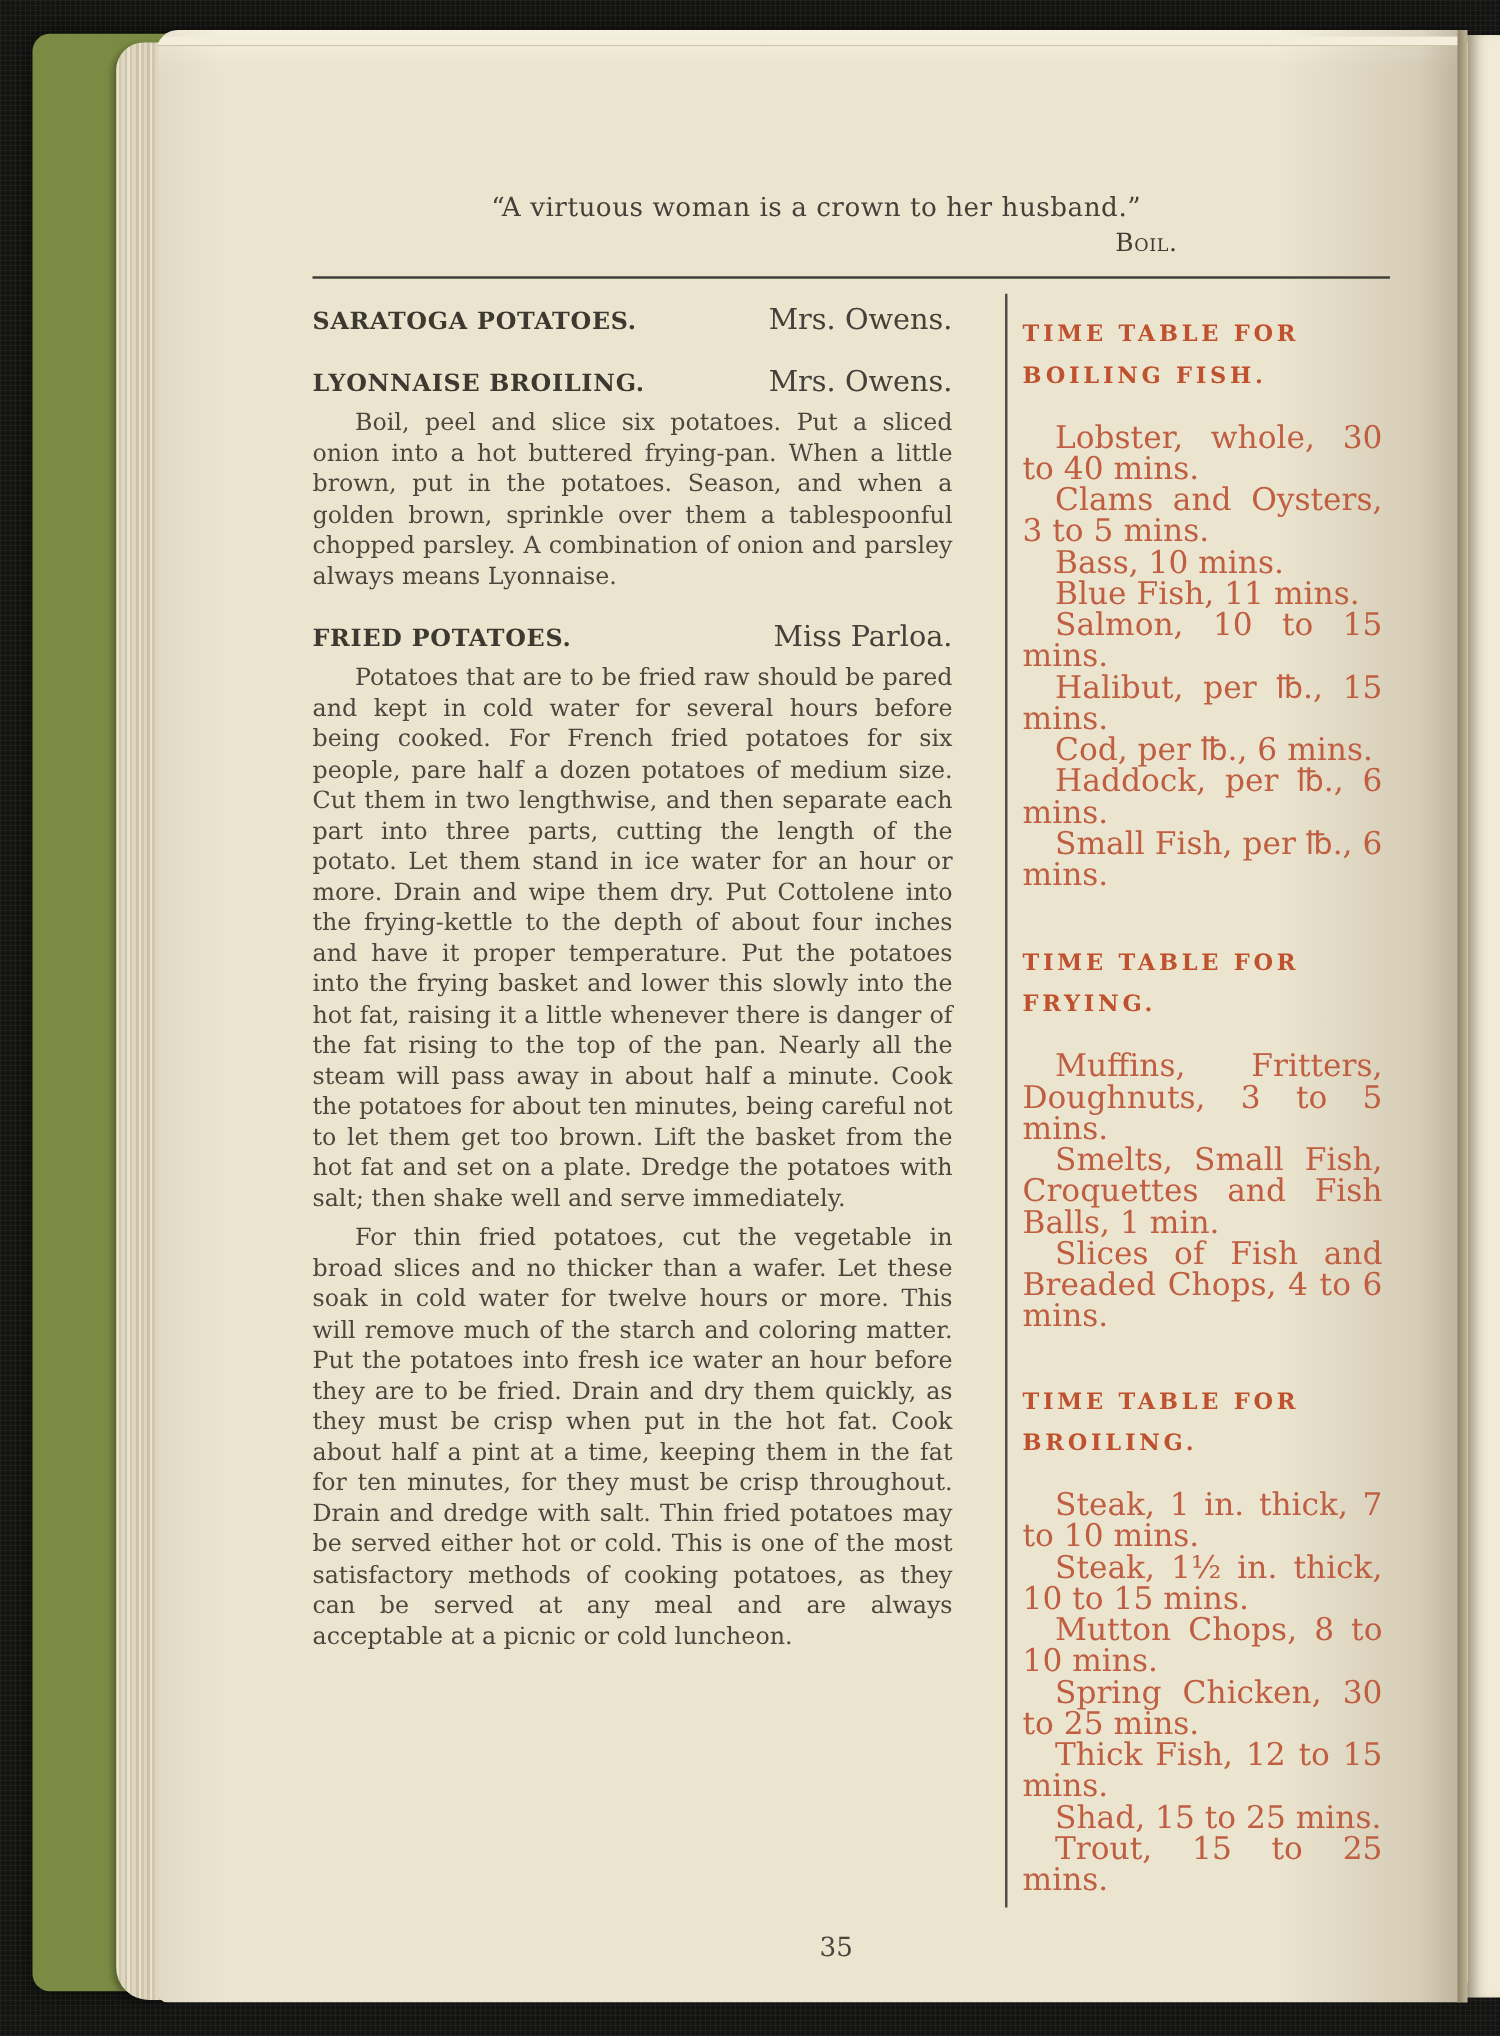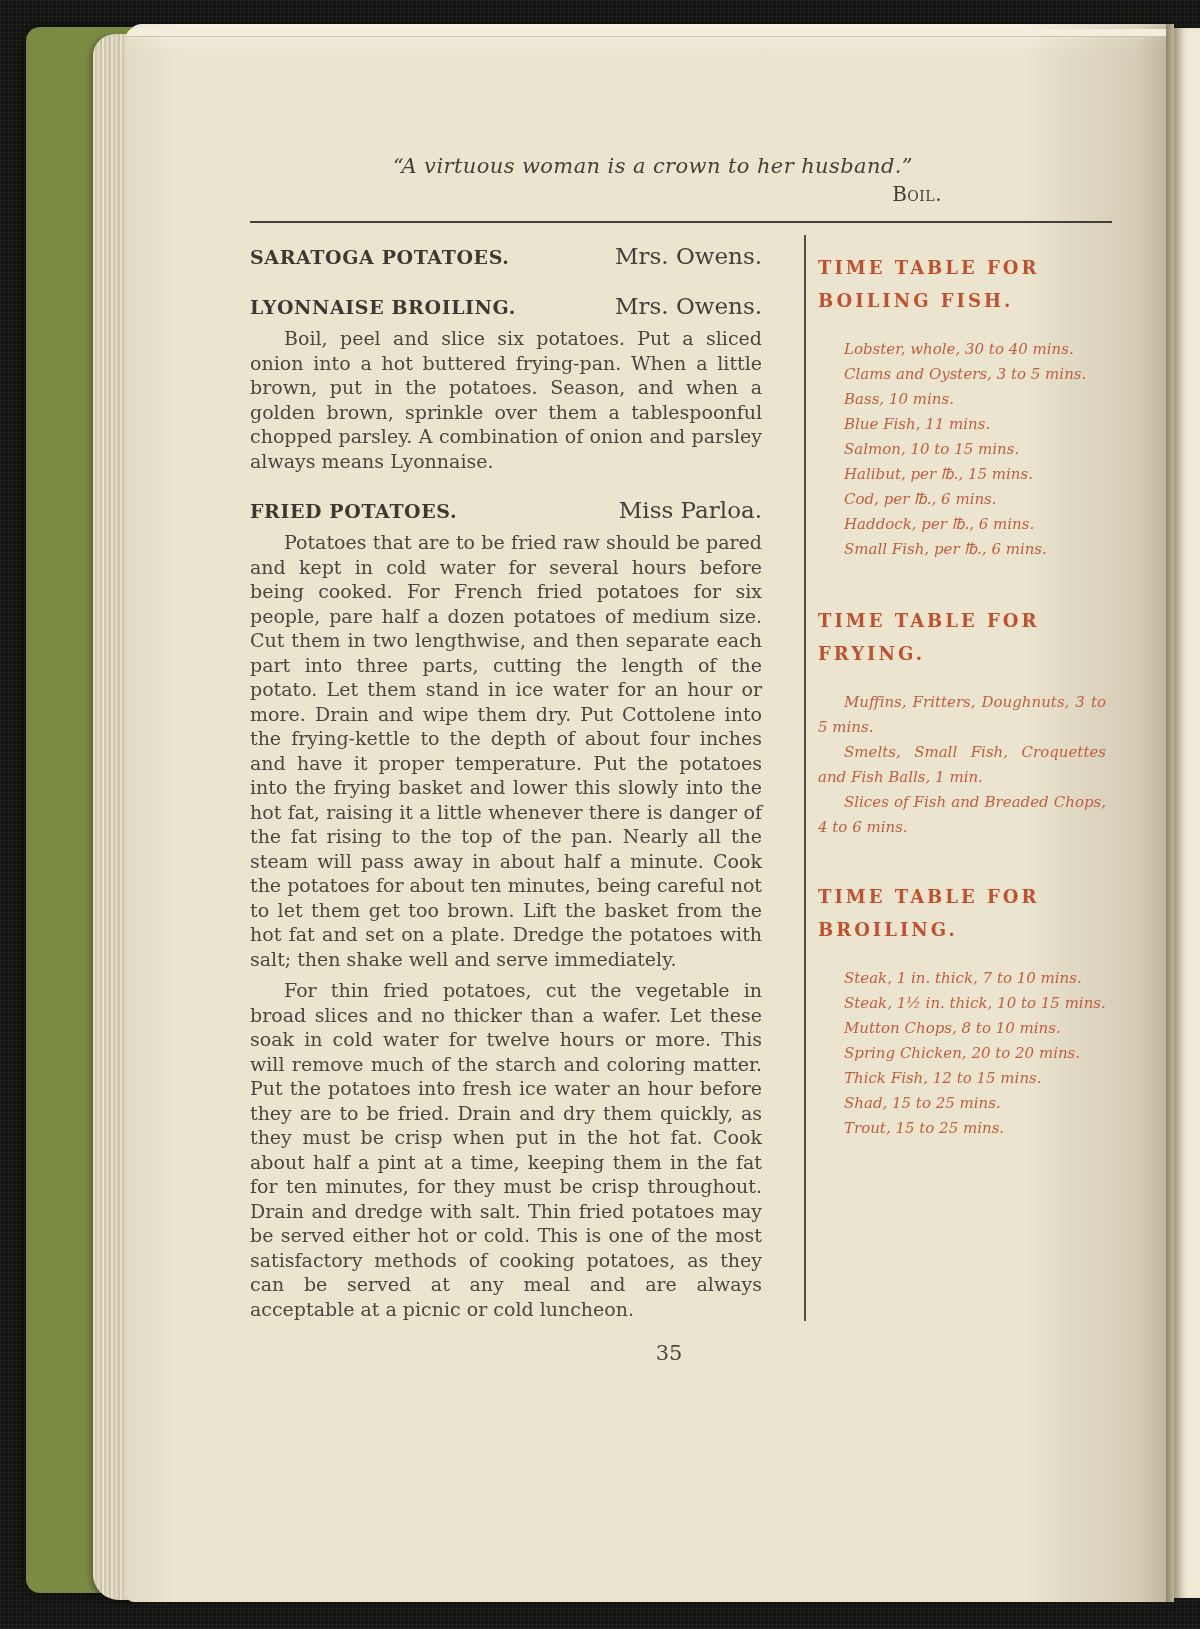--- a/index.html
+++ b/index.html
@@ -48,21 +48,21 @@
     box-shadow: inset 12px 0 10px -7px rgba(80,65,38,0.55);
   }
 
   
   .content {
     position: absolute; left: 124px; top: 0; width: 862px;
     color: #4a463e;
   }
   .quote {
     margin-top: 130px; padding-right: 56px;
-    text-align: center; font-style: italic; font-size: 21px; color: #45413a;
+    text-align: center; font-size: 21px; color: #45413a;
     letter-spacing: 0.4px;
   }
   .attribution {
     margin-top: 4px; padding-right: 170px;
     text-align: right; font-variant: small-caps; font-size: 20px; color: #413d36;
     letter-spacing: 0.5px;
   }
   .rule { margin-top: 15px; height: 2px; background: #42403a; }
 
   .columns { display: flex; margin-top: 12px; }
@@ -86,22 +86,22 @@
 
   .tt-heading {
     text-align: left; font-weight: bold; font-size: 18px;
     letter-spacing: 3px; color: #c0512e; line-height: 33px;
   }
   .tt-heading.h1 { margin-top: 16px; }
   .tt-heading.h2 { margin-top: 42px; }
   .tt-heading.h3 { margin-top: 40px; }
   .tt-items { margin-top: 20px; }
   .tt-item {
-    margin: 0; font-size: 15px; line-height: 25px;
-    text-align: justify; text-indent: 26px; color: #bf5e41; font-style: italic;
+    margin: 0; font-size: 25px; line-height: 25px;
+    text-align: justify; text-indent: 26px; color: #bf5e41;
   }
 
   .page-number {
     margin-top: 20px; text-align: center; font-size: 21px; color: #4a463e;
     padding-right: 24px;
   }
 </style>
 </head>
 <body>
 
@@ -172,21 +172,21 @@
         </div>
 
         <div class="tt-heading h3">
           <div>TIME TABLE FOR</div>
           <div>BROILING.</div>
         </div>
         <div class="tt-items">
           <p class="tt-item">Steak, 1 in. thick, 7 to 10 mins.</p>
           <p class="tt-item">Steak, 1½ in. thick, 10 to 15 mins.</p>
           <p class="tt-item">Mutton Chops, 8 to 10 mins.</p>
-          <p class="tt-item">Spring Chicken, 20 to 20 mins.</p>
+          <p class="tt-item">Spring Chicken, 30 to 25 mins.</p>
           <p class="tt-item">Thick Fish, 12 to 15 mins.</p>
           <p class="tt-item">Shad, 15 to 25 mins.</p>
           <p class="tt-item">Trout, 15 to 25 mins.</p>
         </div>
 
       </div>
     </div>
 
     <div class="page-number">35</div>
 

